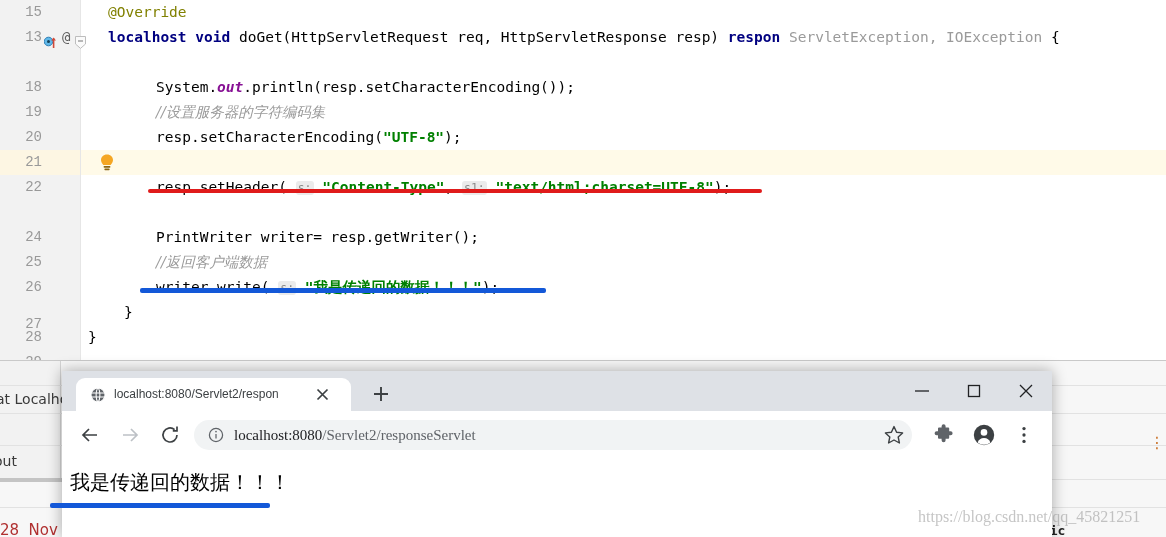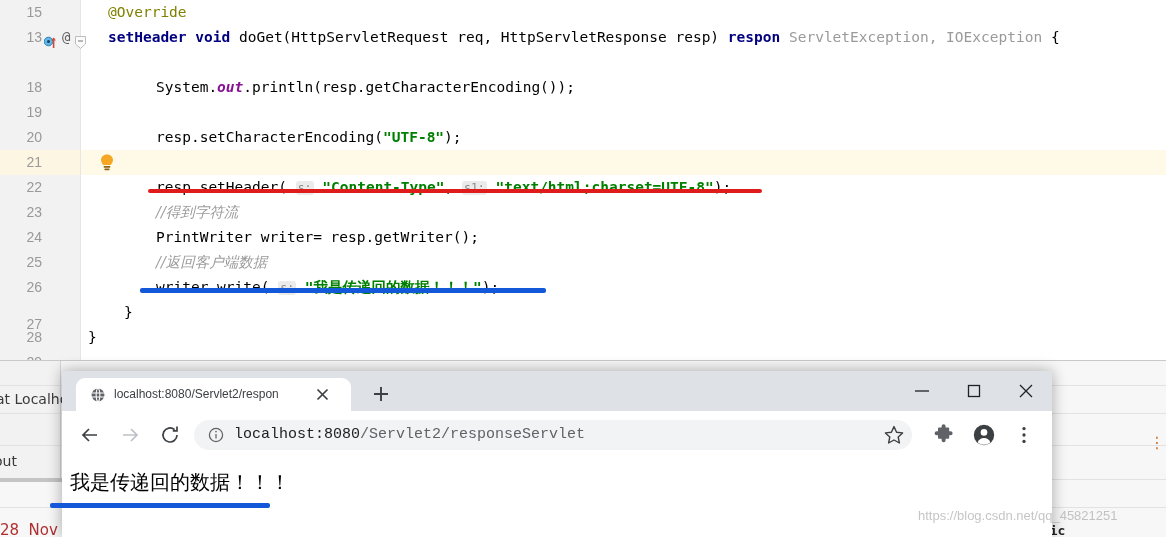--- a/index.html
+++ b/index.html
@@ -30,21 +30,21 @@
     position:absolute;left:0;right:0;height:25px;line-height:25px;
   }
   .row.hl .lnbg{background:#fdf6e3;}
   .row.hl .codebg{background:#fffae8;}
 
   .lnbg{position:absolute;left:0;width:80px;height:25px;}
   .codebg{position:absolute;left:81px;right:0;height:25px;}
 
   .lnum{
     position:absolute;left:0;width:42px;text-align:right;
-    color:#999999;font-family:Liberation Sans, sans-serif;font-size:14px;
+    color:#999999;font-family:Liberation Mono, monospace;font-size:14px;
   }
 
   .code{
     position:absolute;left:108px;
     font-family:"DejaVu Sans Mono","Liberation Mono",monospace;
     font-size:14.5px;color:#000000;white-space:pre;letter-spacing:0px;
   }
 
   .kw{color:#000080;font-weight:bold;}
   .str{color:#008000;font-weight:bold;}
@@ -147,21 +147,21 @@
   .tb-rel{left:96px;}
 
   .omnibox{
     position:absolute;left:132px;top:9px;width:718px;height:30px;
     background:#f1f3f4;border-radius:16px;
   }
   .omni-info{position:absolute;left:14px;top:7px;width:16px;height:16px;}
   .omni-url{
     position:absolute;left:40px;top:0;height:30px;line-height:30px;
     font-size:15px;color:#5f6368;white-space:nowrap;
-    font-family:Liberation Mono, monospace;
+    font-family:Liberation Serif, serif;
   }
   .omni-url b{color:#202124;font-weight:normal;}
   .omni-star{
     position:absolute;right:6px;top:3px;width:24px;height:24px;cursor:pointer;
   }
   .actbtn{position:absolute;top:12px;width:24px;height:24px;cursor:pointer;}
   .ab-ext{left:870px;}
   .ab-prof{left:910px;}
   .ab-menu{left:950px;}
 
@@ -170,21 +170,21 @@
   }
   .page-text{
     position:absolute;left:8px;top:10px;
     font-family:"DejaVu Sans","Liberation Sans",sans-serif;
     font-size:20px;color:#000000;white-space:pre;
   }
 
   
   .wm{
     position:absolute;left:918px;top:508px;
-    font-family:Liberation Sans, sans-serif;font-size:13px;
+    font-family:Liberation Serif, serif;font-size:16px;
     color:rgba(150,150,150,.55);white-space:nowrap;pointer-events:none;
   }
 </style>
 </head>
 <body>
 
 <div id="ide">
 
   <div class="gutter"></div>
   <div class="gutter2"></div>
@@ -209,35 +209,36 @@
         <path d="M9.6 1.4 L12 4.6 L7.2 4.6 Z" fill="#d04a3a"></path>
       </svg>
     </span>
     <span class="g-at">@</span>
     <span class="g-fold" style="top:6px">
       <svg width="11" height="13" viewBox="0 0 11 13">
         <path d="M0.5 0.5 H10.5 V8 L5.5 12.4 L0.5 8 Z" fill="#fafafa" stroke="#bdbdbd" stroke-width="1"></path>
         <path d="M3 5 H8" stroke="#8c8c8c" stroke-width="1.2"></path>
       </svg>
     </span>
-    <div class="code" style="top:0"><span class="kw">setHeader</span> <span class="kw">void</span> <span>doGet(HttpServletRequest req, HttpServletResponse resp)</span> <span class="kw">respon</span> <span class="gray">ServletException, IOException</span> <span>{</span></div>
+    <div class="code" style="top:0"><span class="kw">localhost</span> <span class="kw">void</span> <span>doGet(HttpServletRequest req, HttpServletResponse resp)</span> <span class="kw">respon</span> <span class="gray">ServletException, IOException</span> <span>{</span></div>
   </div>
 
 
   <div class="row" style="top:75px">
     <div class="lnbg"></div>
       <div class="codebg"></div>
     <div class="lnum" style="top:0">18</div>
-    <div class="code" style="top:0;left:156px"><span>System.</span><span class="stat">out</span><span>.println(resp.getCharacterEncoding());</span></div>
+    <div class="code" style="top:0;left:156px"><span>System.</span><span class="stat">out</span><span>.println(resp.setCharacterEncoding());</span></div>
   </div>
 
   <div class="row" style="top:100px">
     <div class="lnbg"></div>
       <div class="codebg"></div>
     <div class="lnum" style="top:0">19</div>
+    <div class="code" style="top:0;left:156px"><span class="cmt">//设置服务器的字符编码集</span></div>
   </div>
 
   <div class="row" style="top:125px">
     <div class="lnbg"></div>
       <div class="codebg"></div>
     <div class="lnum" style="top:0">20</div>
     <div class="code" style="top:0;left:156px"><span>resp.setCharacterEncoding(</span><span class="str">"UTF-8"</span><span>);</span></div>
   </div>
 
   <div class="row hl" style="top:150px">
@@ -253,26 +254,20 @@
     </span>
   </div>
 
   <div class="row" style="top:175px">
     <div class="lnbg"></div>
       <div class="codebg"></div>
     <div class="lnum" style="top:0">22</div>
     <div class="code" style="top:0;left:156px"><span>resp.setHeader(</span> <span class="hint">s:</span> <span class="str">"Content-Type"</span><span>,</span> <span class="hint">s1:</span> <span class="str">"text/html;charset=UTF-8"</span><span>);</span></div>
   </div>
 
-  <div class="row" style="top:200px">
-    <div class="lnbg"></div>
-      <div class="codebg"></div>
-    <div class="lnum" style="top:0">23</div>
-    <div class="code" style="top:0;left:156px"><span class="cmt">//得到字符流</span></div>
-  </div>
 
   <div class="row" style="top:225px">
     <div class="lnbg"></div>
       <div class="codebg"></div>
     <div class="lnum" style="top:0">24</div>
     <div class="code" style="top:0;left:156px"><span>PrintWriter writer= resp.getWriter();</span></div>
   </div>
 
   <div class="row" style="top:250px">
     <div class="lnbg"></div>

